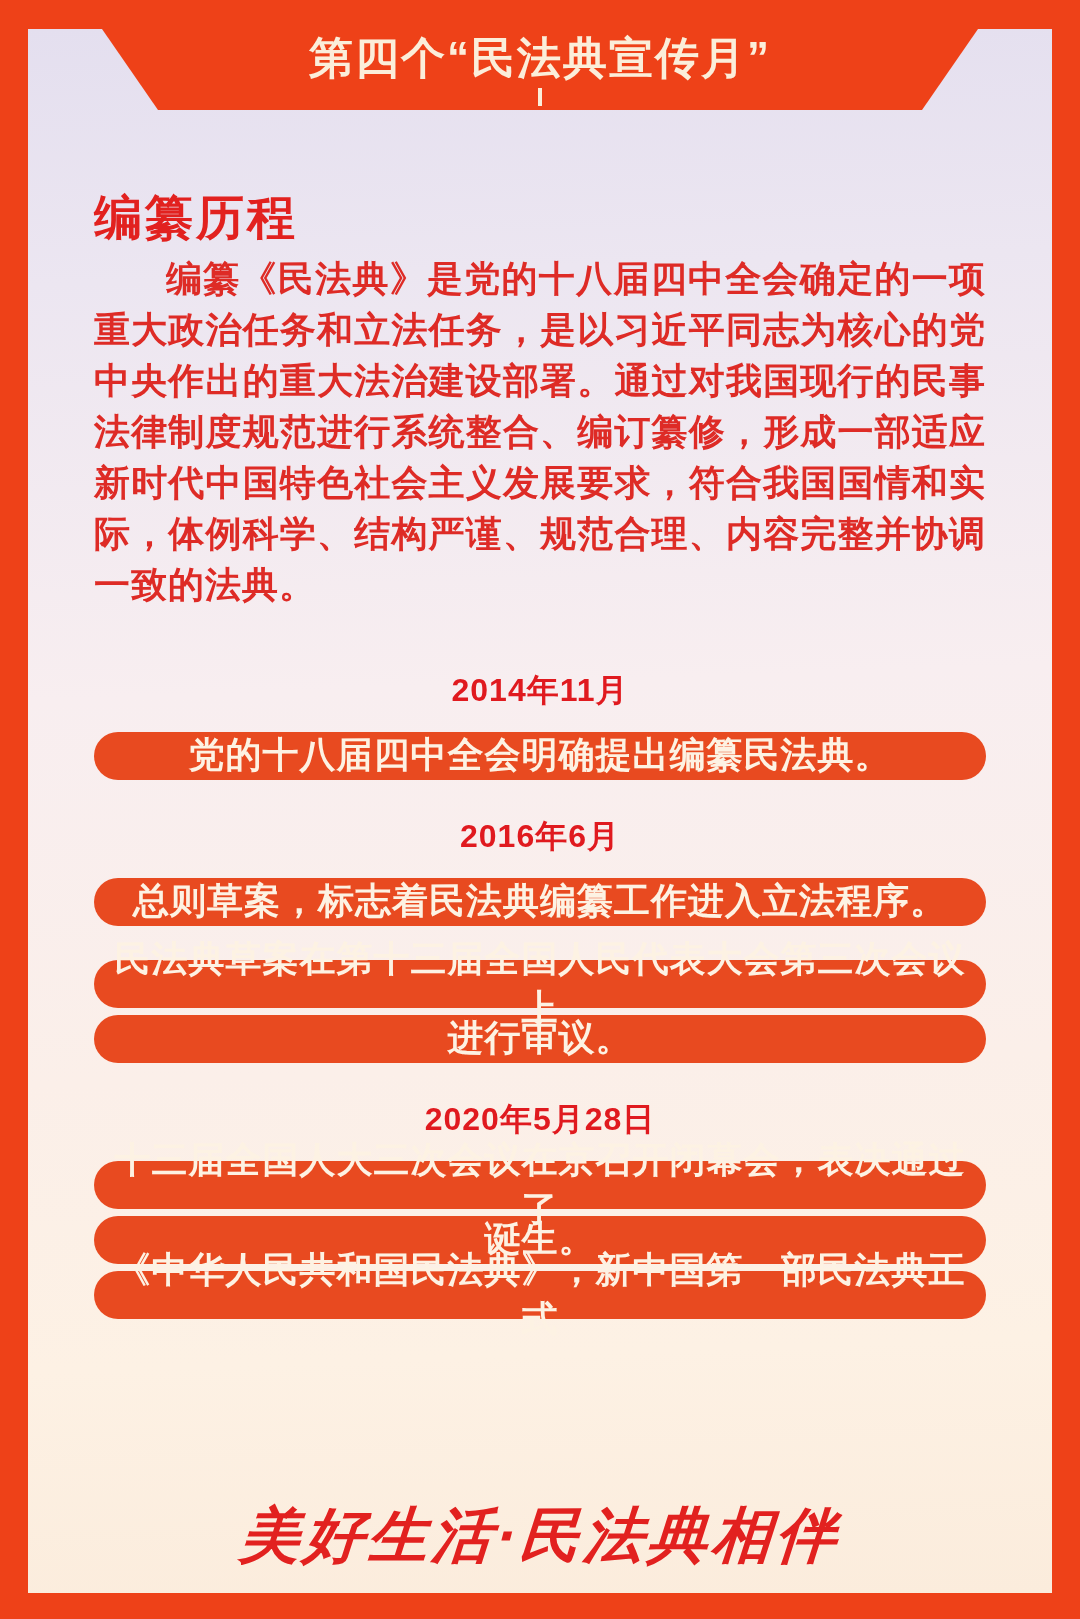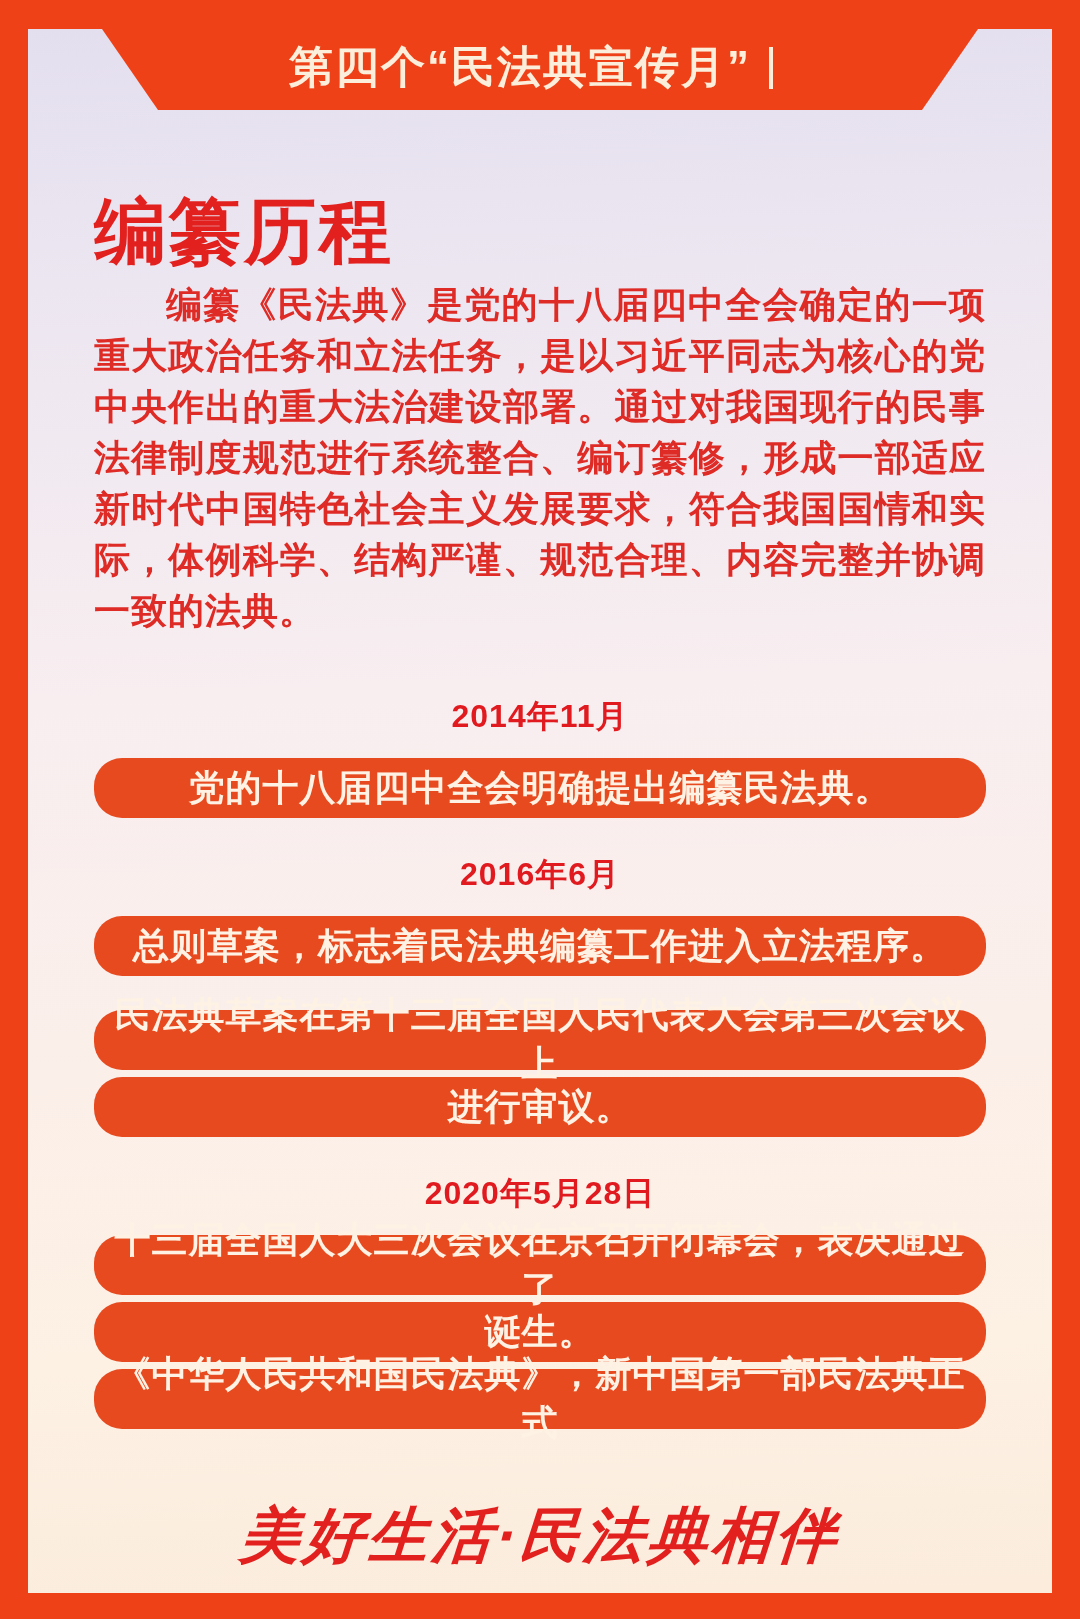--- a/index.html
+++ b/index.html
@@ -25,30 +25,30 @@
   }
   
   .banner{
     position:absolute;top:0;left:50%;transform:translateX(-50%);
     width:876px;height:81px;
     background:var(--frame);
     clip-path:polygon(0 0,876px 0,820px 81px,56px 81px);
     display:flex;align-items:center;justify-content:center;
     color:var(--banner-text);
     font-size:44px;font-weight:bold;letter-spacing:2px;
-    padding-bottom:4px;box-sizing:border-box;
+    padding-bottom:4px;box-sizing:border-box;flex-direction:column;
   }
   .banner .divider{
     display:inline-block;width:4px;height:42px;margin:0 18px;
     background:var(--banner-text);
   }
   .content{position:absolute;inset:0;padding-top:81px;}
   .section-title{
     margin:82px 0 0 66px;
-    font-size:72px;line-height:1.1;font-weight:900;
+    font-size:48px;line-height:1.1;font-weight:900;
     color:var(--title-red);
     letter-spacing:3px;
   }
   .intro{
     width:892px;margin:8px auto 0;
     font-size:36px;line-height:51px;font-weight:bold;
     color:var(--body-red);
     text-indent:72px;
     text-align:justify;
     letter-spacing:1px;
@@ -56,21 +56,21 @@
   .timeline{width:892px;margin:0 auto;}
   .event{margin-top:34px;text-align:center;}
   .event:first-child{margin-top:58px;}
   .event-date{
     margin:0 0 20px 0;
     font-size:32px;line-height:44px;font-weight:900;
     color:var(--heading-red);
     letter-spacing:1px;
   }
   .pill{
-    width:892px;height:60px;margin:0 auto;
+    width:892px;height:48px;margin:0 auto;
     border-radius:28px;
     background:var(--pill);
     color:var(--pill-text);
     font-size:36px;font-weight:bold;letter-spacing:1px;
     display:flex;align-items:center;justify-content:center;
     box-sizing:border-box;padding:0 20px;
   }
   .pill + .pill{margin-top:7px;}
   .footer-slogan{
     position:absolute;left:0;right:0;bottom:16px;

